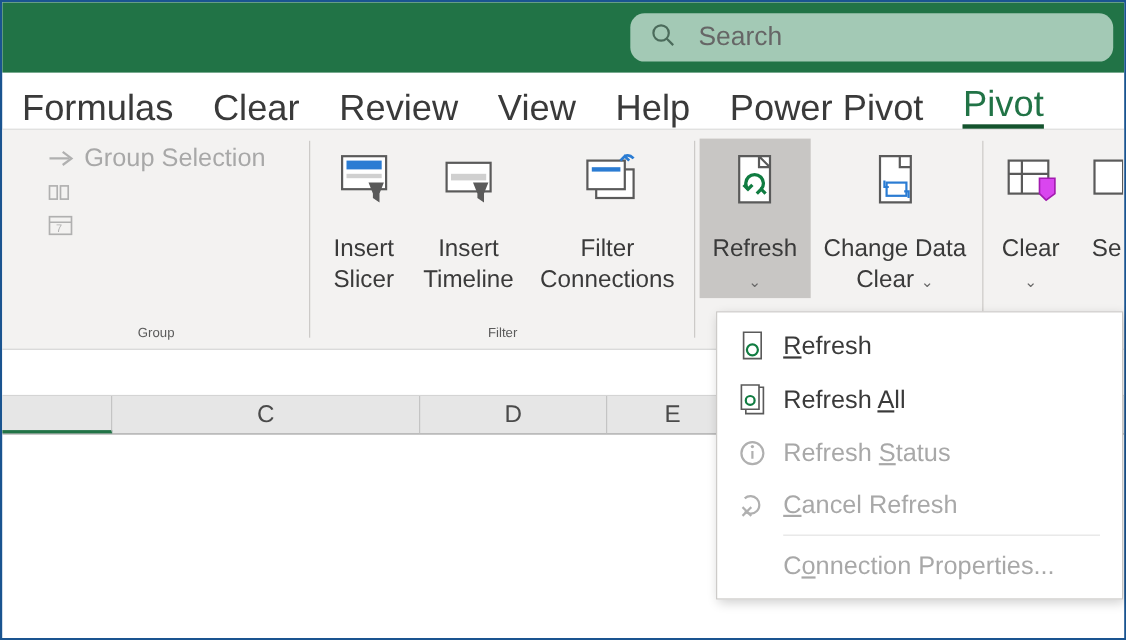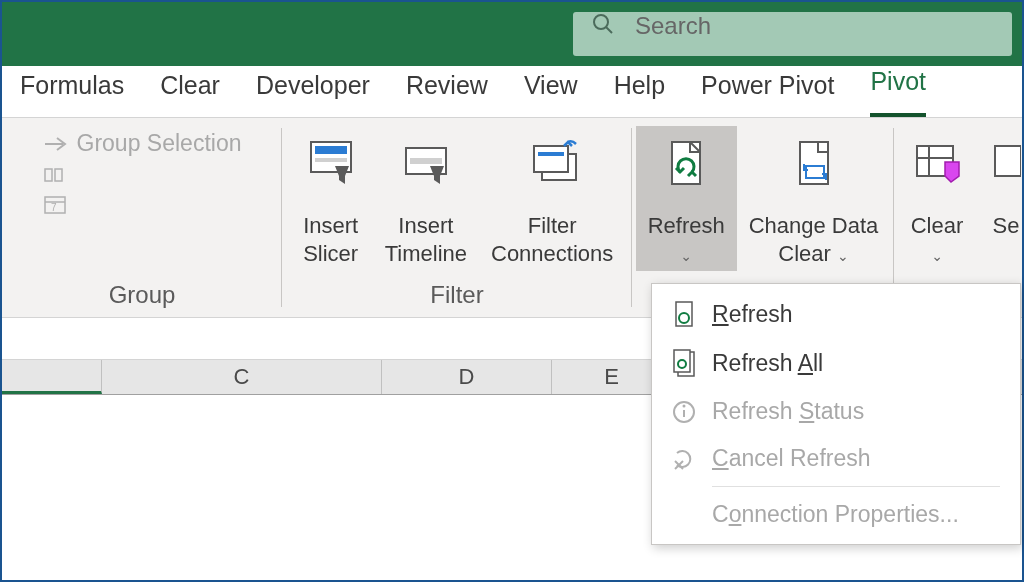--- a/index.html
+++ b/index.html
@@ -1,31 +1,31 @@
 <!DOCTYPE html>
 <html><head>
 <meta charset="utf-8">
 <style>
 * { margin: 0; padding: 0; box-sizing: border-box; font-family: 'Segoe UI', Arial, sans-serif; }
 body { width: 1024px; height: 582px; overflow: hidden; background: #fff; border: 2px solid #1a5490; }
 
 .title-bar { height: 64px; background: #217346; display: flex; align-items: center; padding: 0 10px; }
-.search-box { margin-left: 561px; width: 440px; height: 44px; background: #a3c9b5; border-radius: 3px; display: flex; align-items: flex-start; padding: 0 18px; gap: 20px; }
+.search-box { margin-left: 561px; width: 440px; height: 44px; background: #a3c9b5; border-radius: 13px; display: flex; align-items: center; padding: 0 18px; gap: 20px; }
 .search-box input { background: transparent; border: none; outline: none; font-size: 24px; color: #555; width: 100%; }
 .search-box input::placeholder { color: #666; }
 
 .tabs { height: 52px; display: flex; align-items: flex-end; padding: 0 18px; gap: 36px; border-bottom: 1px solid #d4d4d4; }
-.tab { font-size: 25px; color: #3a3a3a; padding-bottom: 17px; cursor: pointer; }
+.tab { font-size: 33px; color: #3a3a3a; padding-bottom: 0; cursor: pointer; }
 .tab.active { color: #217346; border-bottom: 4px solid #14532d; font-weight: 400; }
 
 .ribbon { height: 200px; background: #f3f2f1; display: flex; align-items: stretch; border-bottom: 1px solid #d4d4d4; position: relative; }
 .ribbon-group { display: flex; flex-direction: column; align-items: center; padding: 8px 0 4px 0; position: relative; }
 .ribbon-group:not(:last-child)::after { content: ''; position: absolute; right: 0; top: 10px; bottom: 10px; width: 1px; background: #c8c6c4; }
 .group-buttons { display: flex; align-items: flex-start; flex: 1; }
-.group-label { font-size: 24px; color: #5a5a5a; padding: 4px 0; }
+.group-label { font-size: 12px; color: #5a5a5a; padding: 4px 0; }
 
 .small-btn-stack { display: flex; flex-direction: column; padding: 4px 20px; gap: 8px; }
 .small-btn { display: flex; align-items: center; gap: 8px; font-size: 23px; color: #a8a8a8; cursor: pointer; }
 
 .large-btn { display: flex; flex-direction: column; align-items: center; padding: 6px 12px 4px 12px; cursor: pointer; gap: 20px; min-width: 84px; }
 .large-btn.highlighted { background: #c8c6c4; }
 .large-btn .icon-wrap { height: 60px; display: flex; align-items: center; justify-content: center; }
 .large-btn .btn-label { font-size: 22px; color: #3a3a3a; text-align: center; line-height: 1.25; }
 .chevron { font-size: 14px; color: #666; }
 
@@ -52,21 +52,20 @@
           <line x1="15" y1="15" x2="21" y2="21" stroke="#4b6b5b" stroke-width="2"></line>
         </svg>
     </span>
     <input type="text" placeholder="Search" style="">
   </div>
 </div>
 
 <div class="tabs">
   <div class="tab">Formulas</div>
   <div class="tab">Clear</div>
-  <div class="tab">Developer</div>
   <div class="tab">Review</div>
   <div class="tab">View</div>
   <div class="tab">Help</div>
   <div class="tab">Power Pivot</div>
   <div class="tab active">Pivot</div>
 </div>
 
 <div class="ribbon">
 
   <div class="ribbon-group" style="width:280px">

